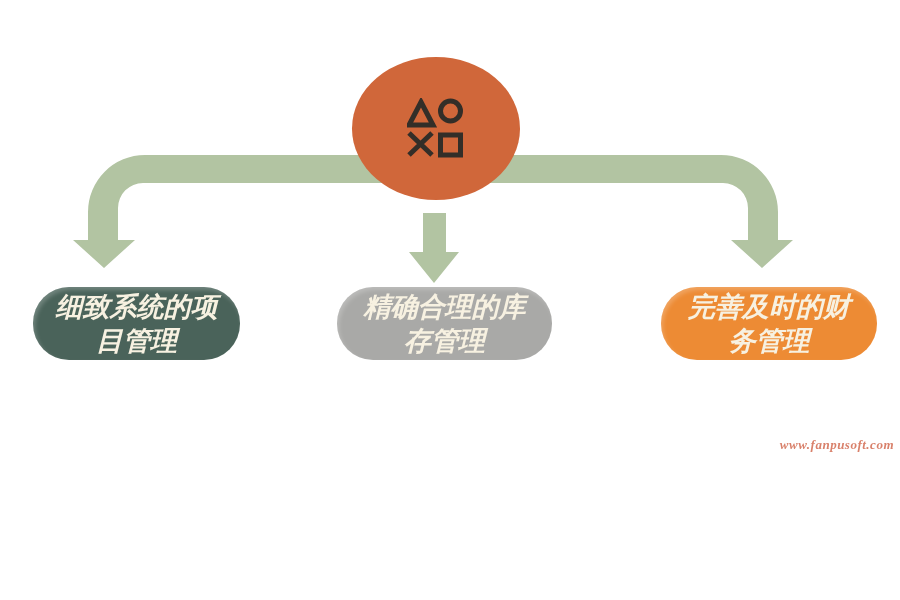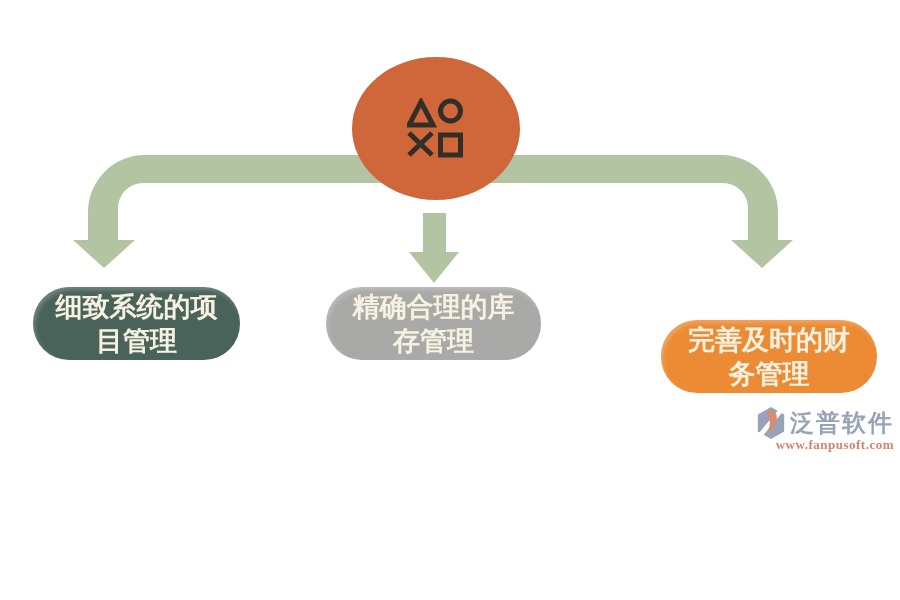--- a/index.html
+++ b/index.html
@@ -2,21 +2,21 @@
 <html style="--background: #ffffff; --ellipse: #D0673A; --arrow: #B2C4A2; --node1: #4A635A; --node2: #A9A9A7; --node3: #ED8B34; --node_text: #F7F1E1; --icon_stroke: #332E28; --logo_blue: #99A3B7; --logo_salmon: #DC8B6F; --logo_url: #D9816B;"><head>
 <meta charset="utf-8">
 <style>
   html, body { margin: 0; padding: 0; }
   body {
     width: 900px; height: 600px;
     background: #ffffff;
     font-family: "Liberation Sans", "DejaVu Sans", sans-serif;
     overflow: hidden;
   }
-  .canvas { position: relative; width: 900px; height: 460px; }
+  .canvas { position: relative; width: 900px; height: 460px; font-style: italic; }
 
   .arrows { position: absolute; left: 0; top: 0; width: 900px; height: 600px; }
 
   .hub {
     position: absolute;
     left: 352px; top: 57px;
     width: 168px; height: 143px;
     background: var(--ellipse);
     border-radius: 50%;
     display: flex; align-items: center; justify-content: center;
@@ -24,22 +24,22 @@
   .hub-icon { width: 58px; height: 62px; }
 
   .pill {
     position: absolute;
     top: 287px; height: 73px;
     border-radius: 36px;
     display: flex; align-items: center; justify-content: center;
     box-shadow: inset 2px 3px 4px rgba(255,255,255,0.22);
   }
   .pill-1 { left: 33px;  width: 207px; background: var(--node1); }
-  .pill-2 { left: 326px; width: 215px; background: var(--node2); align-items: center; }
-  .pill-3 { left: 661px; width: 216px; background: var(--node3); margin-top: 33px; }
+  .pill-2 { left: 337px; width: 215px; background: var(--node2); align-items: center; }
+  .pill-3 { left: 661px; width: 216px; background: var(--node3); }
   .pill-label {
     display: block; width: 176px;
     text-align: center;
     color: var(--node_text);
     font-size: 27px; line-height: 34px;
     font-weight: bold;
     letter-spacing: 0px;
     word-break: break-all;
   }
 
@@ -88,24 +88,16 @@
     <span class="pill-label">细致系统的项目管理</span>
   </div>
   <div class="pill pill-2">
     <span class="pill-label">精确合理的库存管理</span>
   </div>
   <div class="pill pill-3">
     <span class="pill-label">完善及时的财务管理</span>
   </div>
 
   <div class="brand">
-    <div class="brand-row">
-      <svg class="brand-logo" viewBox="0 0 34 36" xmlns="http://www.w3.org/2000/svg">
-        <path d="M17,1 L31,9 L31,27 L17,35 L3,27 L3,9 Z" stroke="none" fill="#99A3B7"></path>
-        <rect x="-8" y="15" width="50" height="5" fill="#ffffff" transform="rotate(-50 17 18)"></rect>
-        <path d="M12,5 Q25,3 23,15 Q21,24 13,28 Q19,17 12,5 Z" fill="#DC8B6F"></path>
-      </svg>
-      <span class="brand-name">泛普软件</span>
-    </div>
     <span class="brand-url">www.fanpusoft.com</span>
   </div>
 
 </div>
 
 </body></html>

